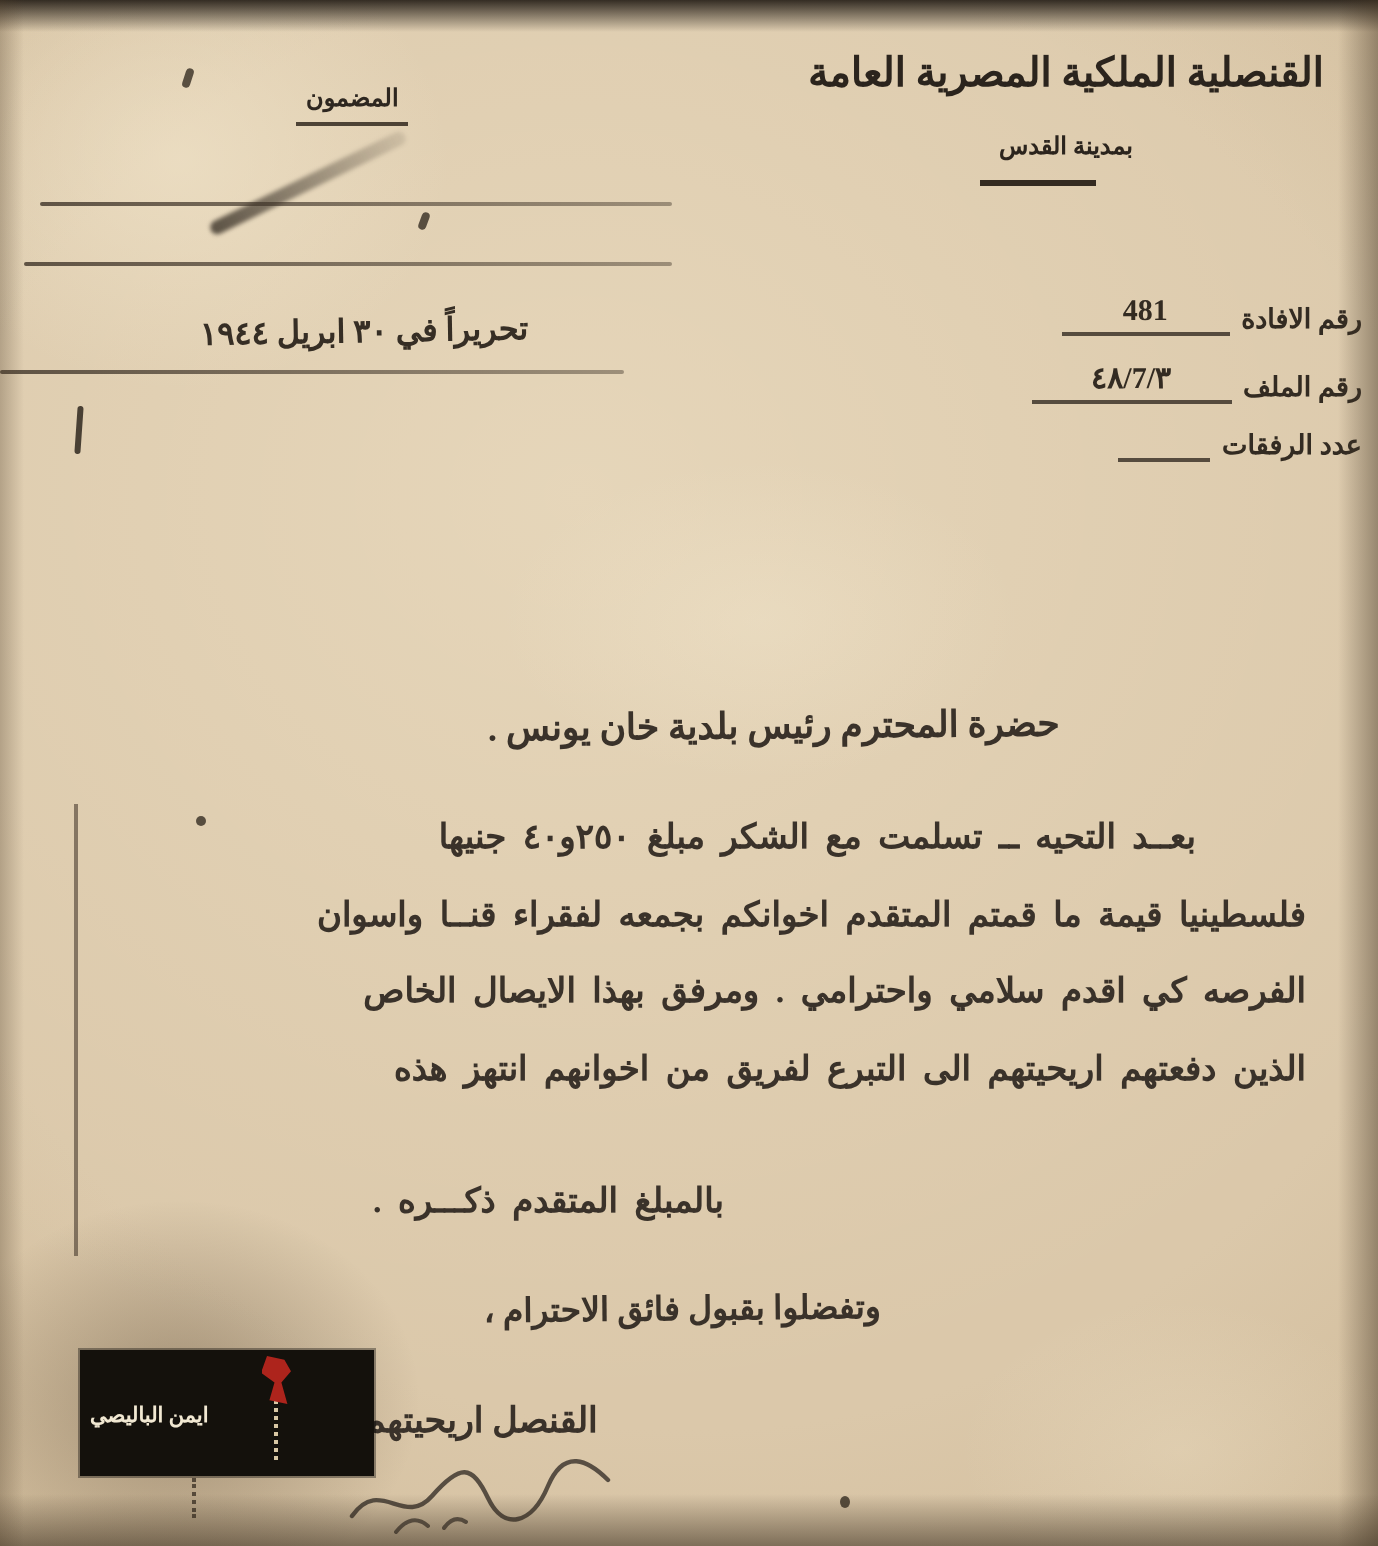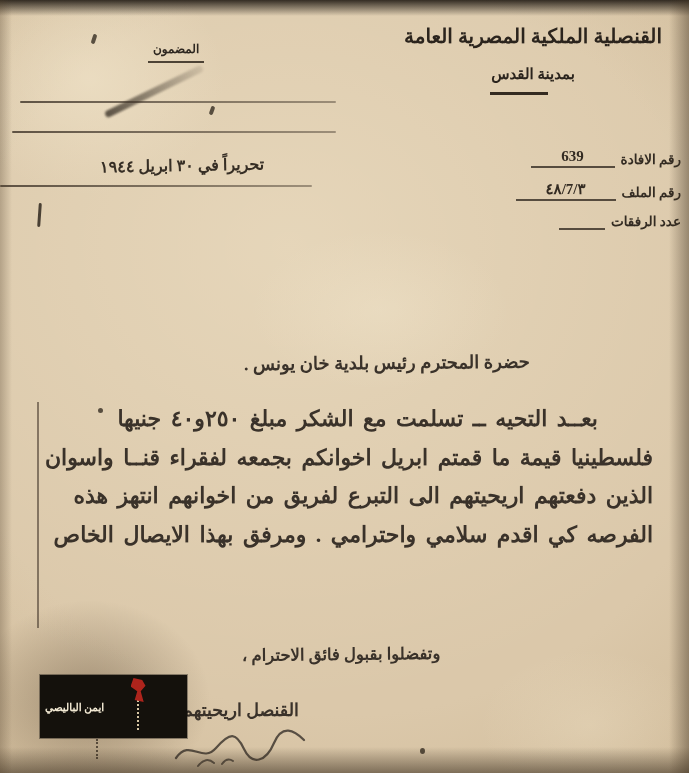--- a/index.html
+++ b/index.html
@@ -32,40 +32,40 @@
   .ink-tick{left:38px;top:203px;width:3px;height:24px;background:rgba(35,28,20,.8);transform:rotate(4deg);border-radius:2px;}
   
   .rule{position:absolute;height:2px;border-radius:1px;
     background:linear-gradient(to right,rgba(58,47,36,.78),rgba(58,47,36,.42));}
   .rule-subject-1{left:20px;top:101px;width:316px;}
   .rule-subject-2{left:12px;top:131px;width:324px;}
   .rule-date{left:0;top:185px;width:312px;}
   
   .letterhead{right:6px;top:24px;width:300px;text-align:center;color:#2b241d;direction:rtl;}
   .lh-org{font-size:20px;font-weight:bold;}
-  .lh-city{font-size:15px;font-weight:bold;margin-top:17px;}
+  .lh-city{font-size:12px;font-weight:bold;margin-top:17px;}
   .lh-region{font-size:14px;font-weight:bold;margin-top:9px;}
   .lh-rule{width:58px;height:3px;background:#342b21;margin:9px auto 0;transform:translateX(-14px);}
   
   .subject{left:148px;top:42px;font-size:12px;font-weight:bold;color:#2e2720;
     border-bottom:2px solid rgba(50,41,31,.85);padding:0 5px 4px;direction:rtl;}
   
   .date{left:100px;top:156px;font-size:16px;font-weight:bold;color:#362e25;direction:rtl;transform:rotate(-1deg);}
   
   .refs{right:8px;top:148px;direction:rtl;color:#332b22;}
   .ref-row{display:flex;align-items:flex-end;gap:6px;margin-bottom:12px;}
   .ref-label{font-size:13.5px;font-weight:bold;white-space:nowrap;}
   .ref-value{font-size:15px;font-weight:bold;border-bottom:2px solid rgba(51,43,34,.8);
     min-width:72px;text-align:center;padding:0 6px 1px;}
   .ref-value-file{min-width:88px;}
   .ref-blank{width:46px;height:15px;border-bottom:2px solid rgba(51,43,34,.8);}
   
   .hand{color:#3a322a;font-weight:bold;}
   .salutation{right:159px;top:352px;font-size:18px;direction:rtl;transform:rotate(-.5deg);white-space:nowrap;}
-  .body-block{right:36px;top:400px;width:620px;direction:rtl;font-size:22px;
+  .body-block{right:36px;top:400px;width:620px;direction:rtl;font-size:17px;
     line-height:38.5px;word-spacing:4px;}
   .body-line{white-space:nowrap;}
   .body-line-first{text-indent:55px;}
   .body-line-last{right:327px;top:590px;font-size:17px;direction:rtl;word-spacing:4px;white-space:nowrap;}
   .margin-line{left:37px;top:402px;width:2px;height:226px;background:rgba(58,46,34,.55);}
   .closing{right:249px;top:645px;font-size:16.5px;direction:rtl;white-space:nowrap;transform:rotate(-.6deg);}
   .consul{left:182px;top:700px;font-size:17.5px;direction:rtl;white-space:nowrap;}
   .signature{left:170px;top:722px;}
   
   .watermark{left:40px;top:675px;width:123px;height:63px;background:#14110c;
@@ -102,41 +102,42 @@
   <div class="abs subject">المضمون</div>
   <div class="rule rule-subject-1"></div>
   <div class="rule rule-subject-2"></div>
 
   <div class="abs date">تحريراً في ٣٠ ابريل ١٩٤٤</div>
   <div class="rule rule-date"></div>
 
   <div class="abs refs">
     <div class="ref-row">
       <span class="ref-label">رقم الافادة</span>
-      <span class="ref-value">639</span>
+      <span class="ref-value">481</span>
     </div>
     <div class="ref-row">
       <span class="ref-label">رقم الملف</span>
       <span class="ref-value ref-value-file">٣/7/٤٨</span>
     </div>
     <div class="ref-row">
       <span class="ref-label">عدد الرفقات</span>
       <span class="ref-blank"></span>
     </div>
   </div>
 
   <div class="abs hand salutation">حضرة المحترم رئيس بلدية خان يونس .</div>
 
   <div class="abs margin-line"></div>
   <div class="abs hand body-block">
     <div class="body-line body-line-first">بعــد التحيه ــ تسلمت مع الشكر مبلغ ٢٥٠و٤٠ جنيها</div>
-    <div class="body-line">فلسطينيا قيمة ما قمتم ابريل اخوانكم بجمعه لفقراء قنــا واسوان</div>
+    <div class="body-line">فلسطينيا قيمة ما قمتم المتقدم اخوانكم بجمعه لفقراء قنــا واسوان</div>
+    <div class="body-line">الفرصه كي اقدم سلامي واحترامي . ومرفق بهذا الايصال الخاص</div>
     <div class="body-line">الذين دفعتهم اريحيتهم الى التبرع لفريق من اخوانهم انتهز هذه</div>
-    <div class="body-line">الفرصه كي اقدم سلامي واحترامي . ومرفق بهذا الايصال الخاص</div>
   </div>
+  <div class="abs hand body-line-last">بالمبلغ المتقدم ذكـــره .</div>
 
   <div class="abs hand closing">وتفضلوا بقبول فائق الاحترام ،</div>
 
   <div class="abs hand consul">القنصل اريحيتهم</div>
   <svg class="abs signature" width="140" height="48" viewBox="0 0 140 48">
     <path d="M6 36 C 20 16, 32 42, 46 26 S 66 10, 74 27 S 96 40, 104 21 S 124 8, 134 18" fill="none" stroke="#453d34" stroke-width="2.2" stroke-linecap="round" opacity=".88"></path>
     <path d="M28 44 q 8 -10 16 -3 M52 42 q 5 -7 11 -3" fill="none" stroke="#453d34" stroke-width="2" stroke-linecap="round" opacity=".8"></path>
   </svg>
 
   <div class="abs watermark">

